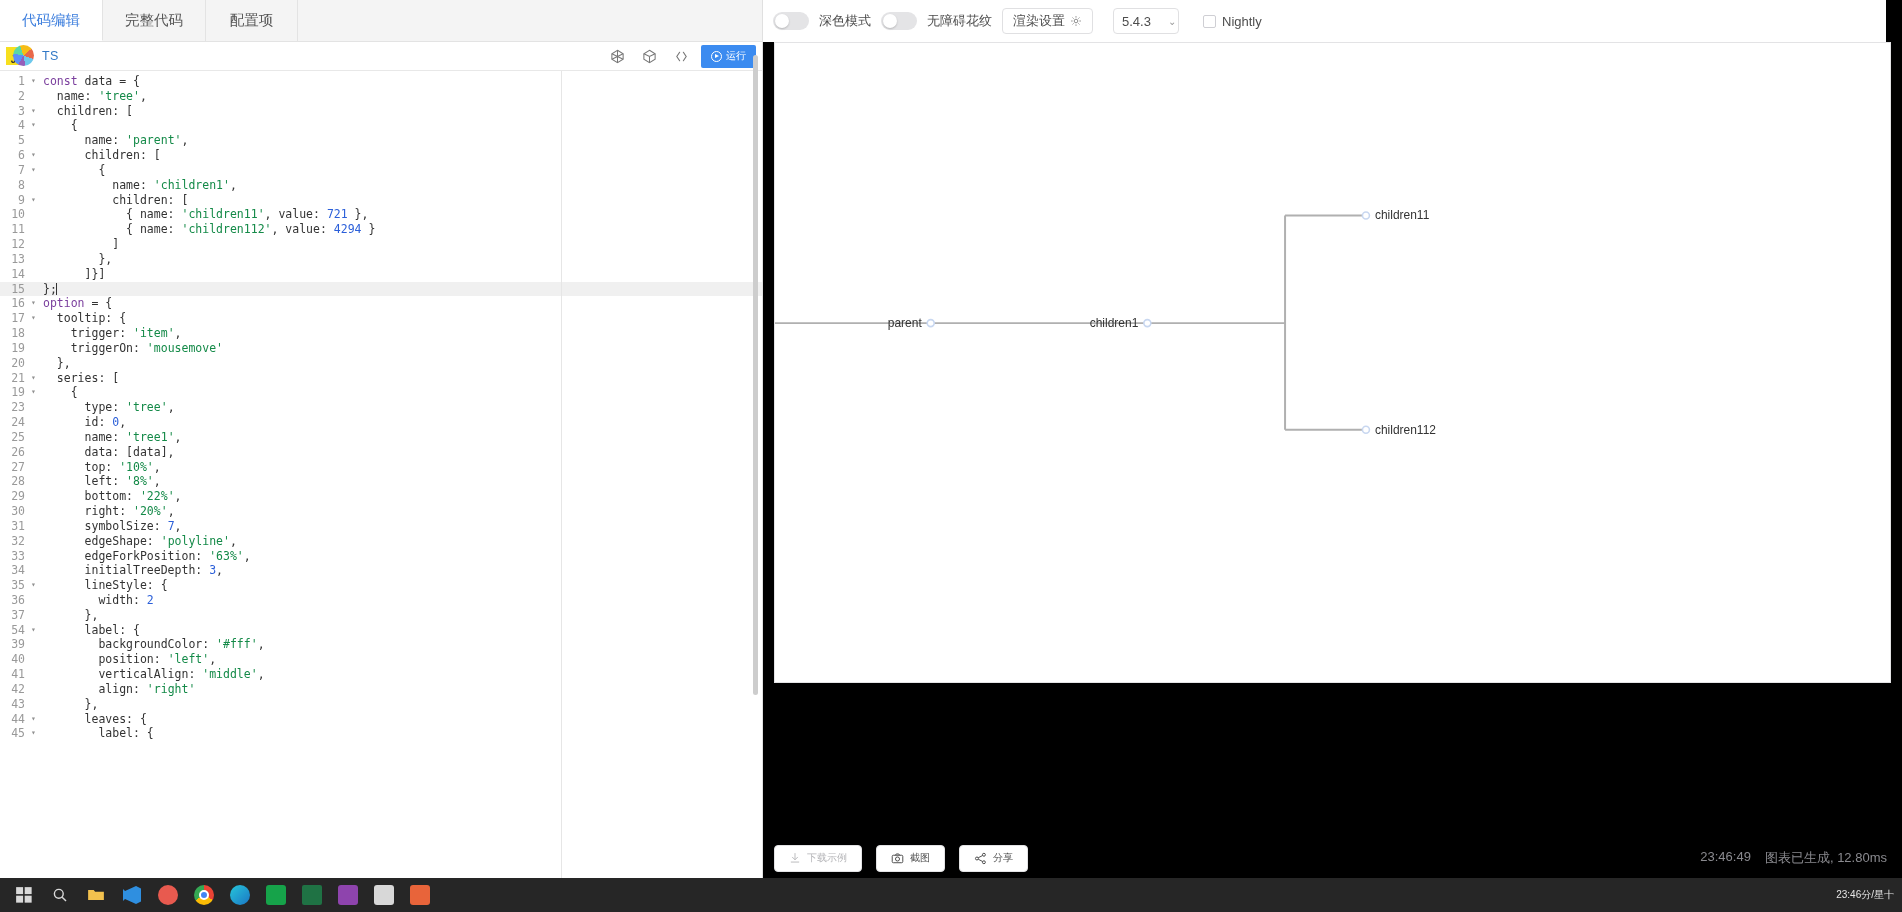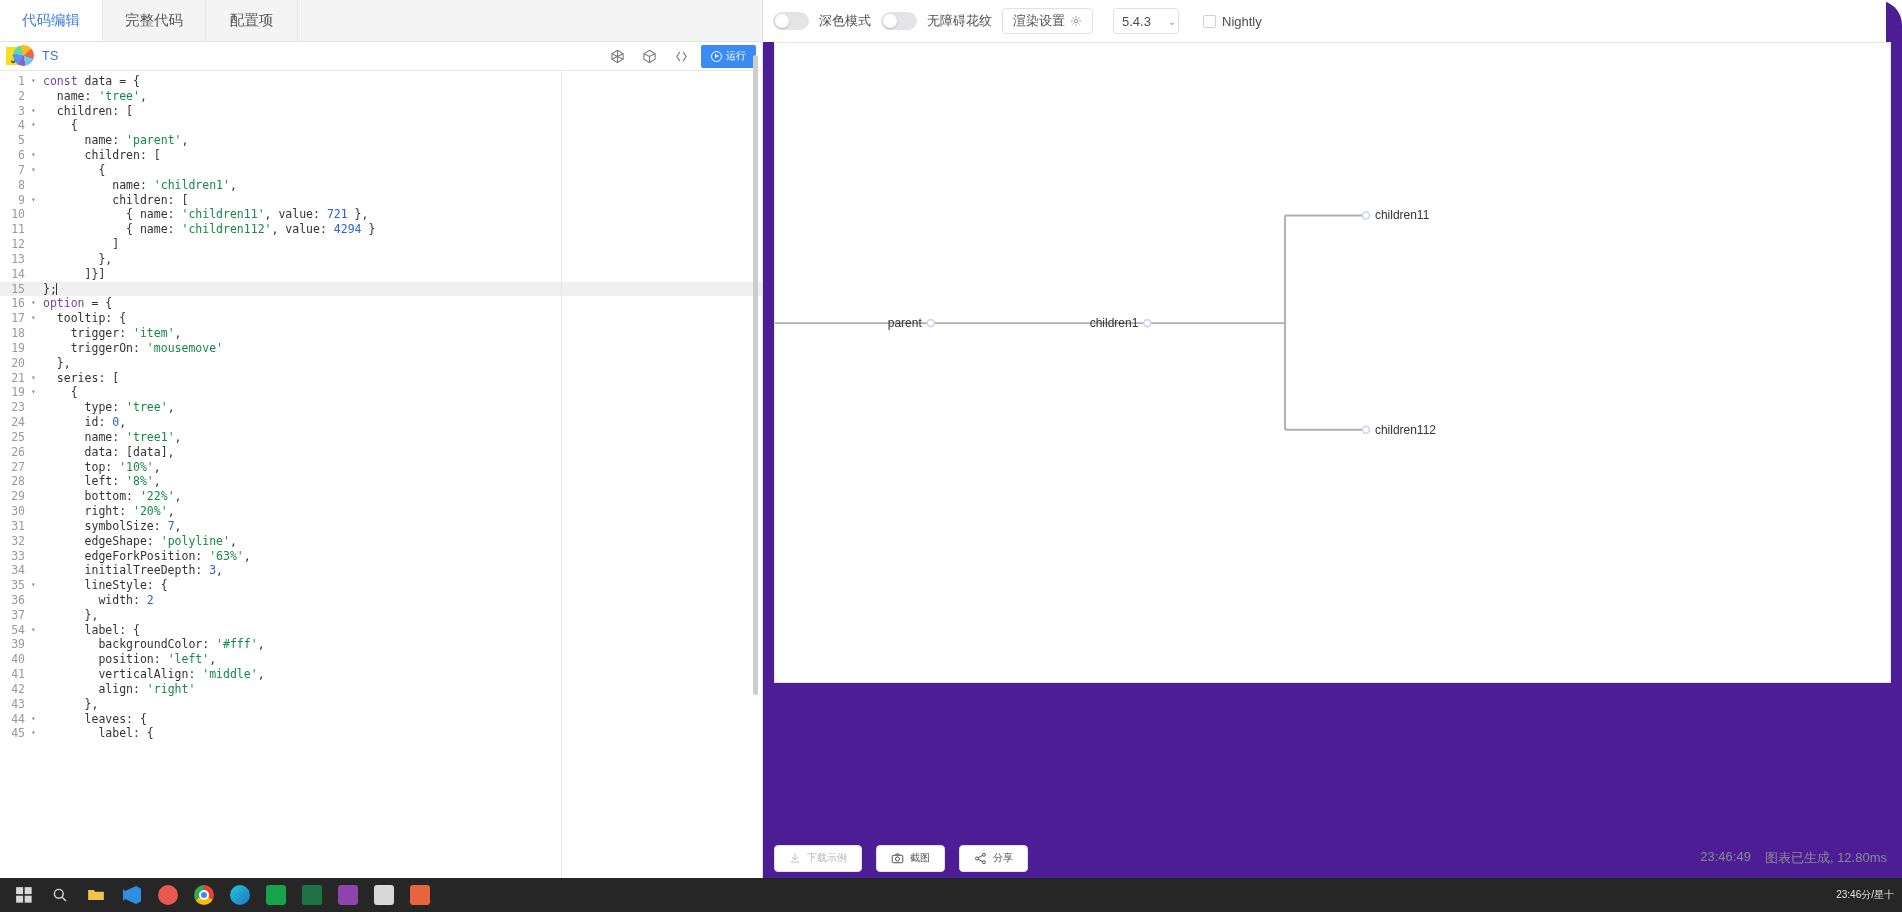--- a/index.html
+++ b/index.html
@@ -2,21 +2,21 @@
 <html><head>
 <meta charset="utf-8">
 <style>
   * { box-sizing: border-box; margin: 0; padding: 0; }
   html, body {
     width: 1902px; height: 912px;
     overflow: hidden;
     background: #fff;
     font-family: "Liberation Sans", "DejaVu Sans", sans-serif;
   }
-  #app { position: relative; width: 1902px; height: 912px; background: #4c1d95; border-radius: 25px; }
+  #app { position: relative; width: 1902px; height: 912px; background: #000000; }
 
   
   .left-panel {
     position: absolute; left: 0; top: 0; width: 763px; height: 888px;
     background: #fff; border-right: 1px solid #e0e0e0;
   }
   .tabbar {
     position: relative; height: 42px; background: #f4f4f4;
     border-bottom: 1px solid #e3e3e3; display: flex; align-items: stretch;
   }

